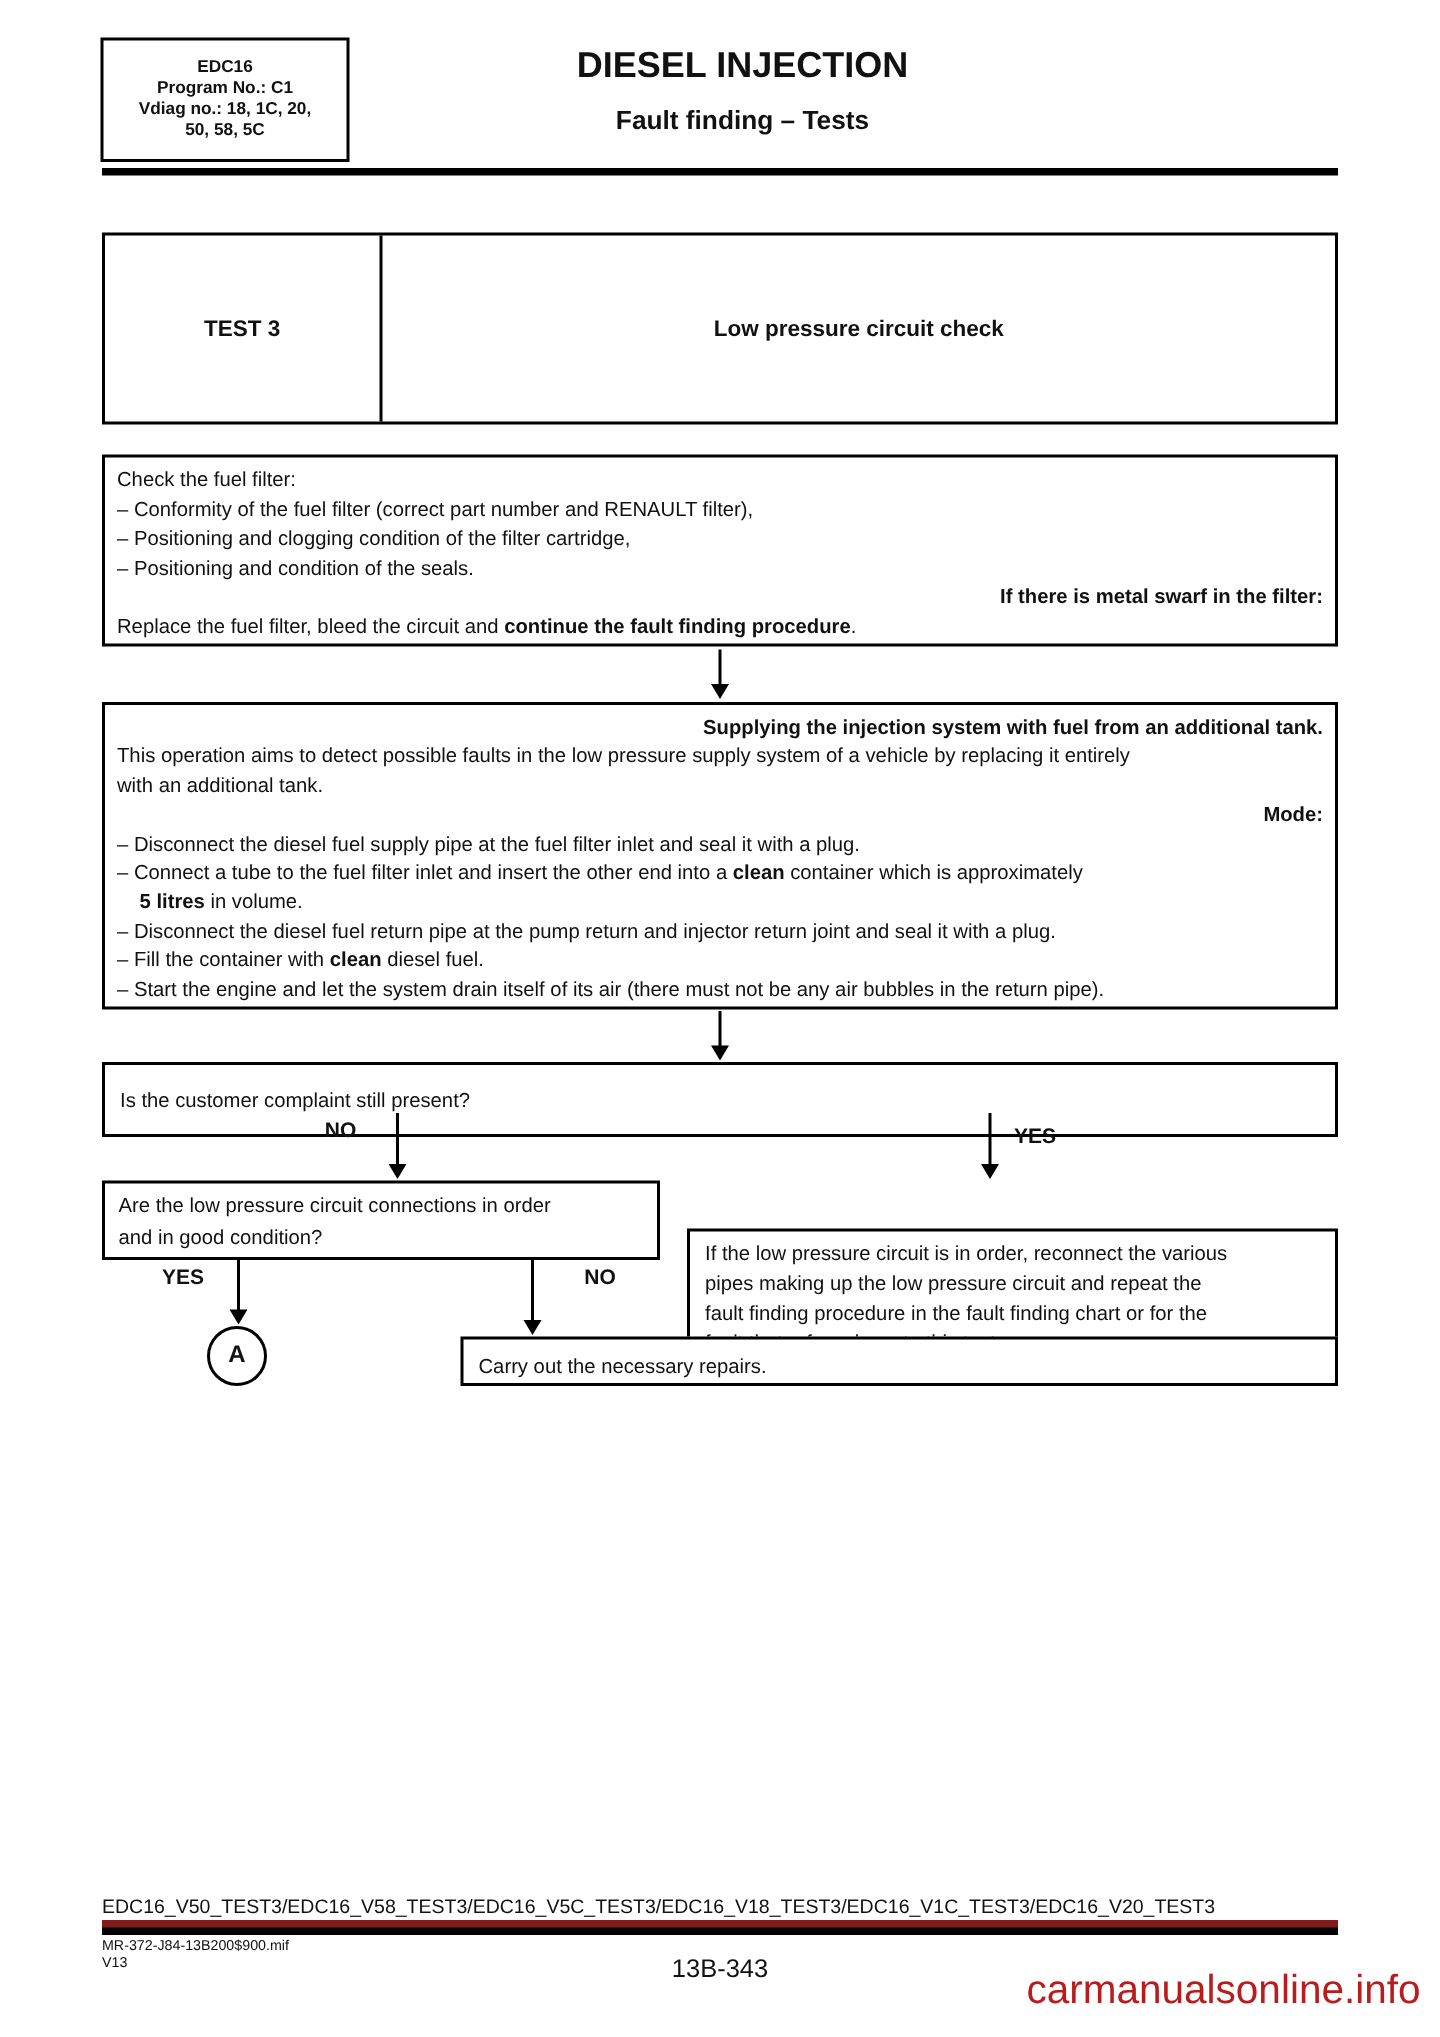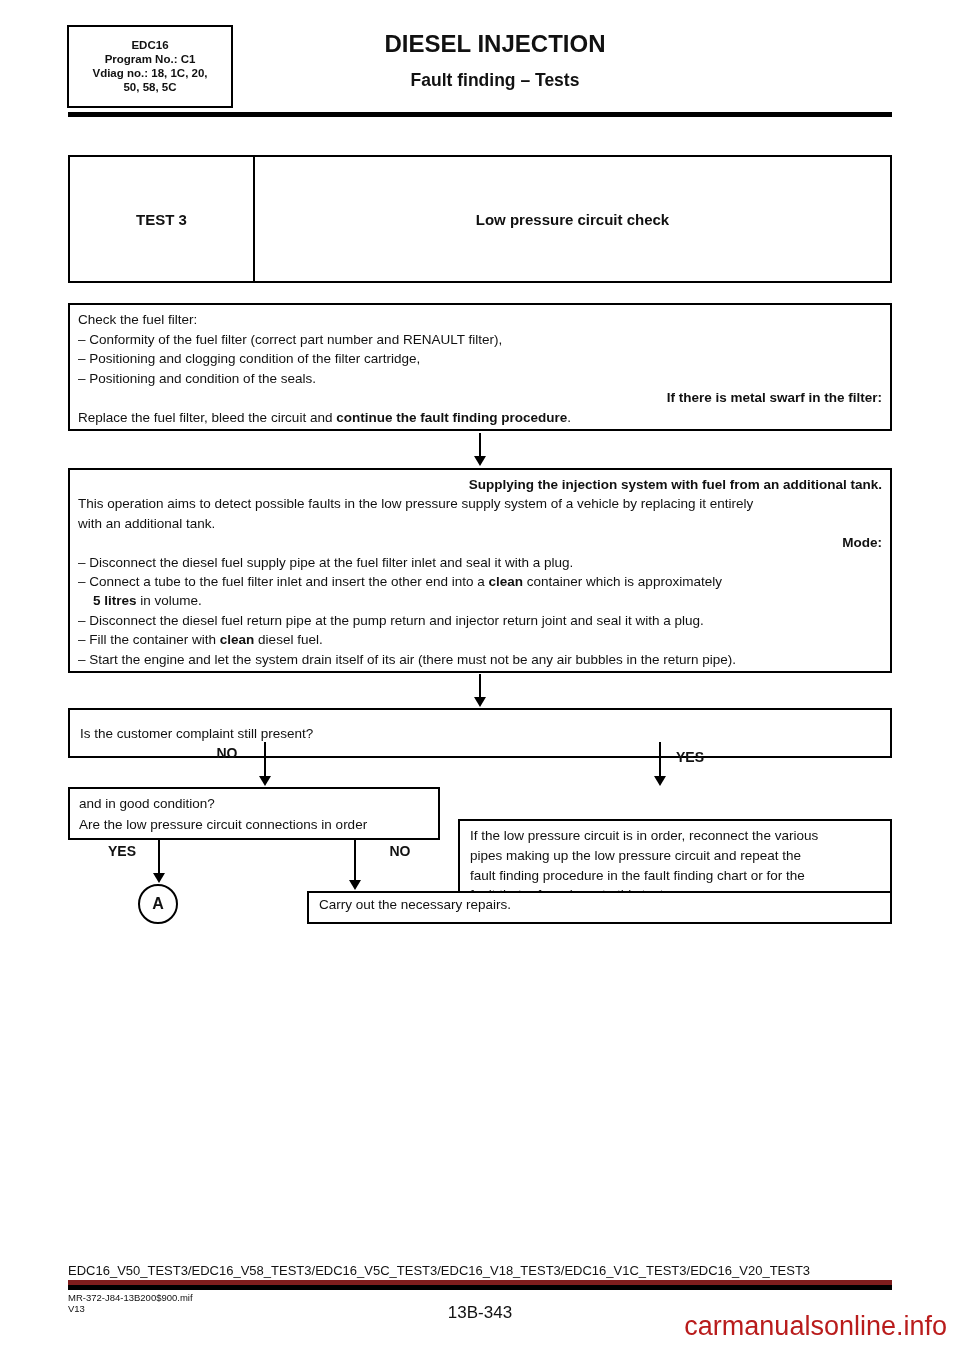--- a/index.html
+++ b/index.html
@@ -30,21 +30,21 @@
                 font-size:15px; font-weight:bold; }
   .test-right { flex:1; display:flex; align-items:center; justify-content:center;
                 font-size:15px; font-weight:bold; }
   .tbox { padding:5px 8px 4px 8px; line-height:19.5px; }
   .check-box  { left:68px; top:303px; width:824px; height:128px; }
   .supply-box { left:68px; top:468px; width:824px; height:205px; line-height:19.4px; }
   .indent2 { margin-left:15px; }
   .question-box { left:68px; top:708px; width:824px; height:50px; display:flex; align-items:center; padding:0 10px; }
   .left-box  { left:68px; top:787px; width:372px; height:53px; padding:4px 9px; line-height:21px; }
   .right-box { left:458px; top:787px; width:434px; height:94px; padding:5px 10px; line-height:19.8px;margin-top:32px; }
-  .repairs-box { left:307px; top:891px; width:585px; height:33px; display:flex; align-items:flex-start; padding:4px 10px; }
+  .repairs-box { left:307px; top:891px; width:585px; height:33px; display:flex; align-items:flex-end; padding:4px 10px; }
   .circle-a { left:138px; top:884px; width:40px; height:40px; border:2px solid #000; border-radius:50%;
               display:flex; align-items:center; justify-content:center; font-size:16px; font-weight:bold; }
 
   
   .varrow { position:absolute; width:2px; background:#000; }
   .varrow::after { content:""; position:absolute; bottom:-9px; left:-5px;
                    border-left:6px solid transparent; border-right:6px solid transparent;
                    border-top:10px solid #000; }
   .arrow1 { left:479px; top:433px; height:24px; }
   .arrow2 { left:479px; top:674px; height:24px; }
@@ -116,22 +116,22 @@
   <div class="abs fbox question-box">
     <span class="line">Is the customer complaint still present?</span>
   </div>
 
   <div class="abs blabel lbl-no1">NO</div>
   <div class="abs blabel lbl-yes1">YES</div>
   <div class="varrow arrow-no1"></div>
   <div class="varrow arrow-yes1"></div>
 
   <div class="abs fbox left-box">
+    <div class="line">Are the low pressure circuit connections in order</div>
     <div class="line">and in good condition?</div>
-    <div class="line">Are the low pressure circuit connections in order</div>
   </div>
 
   <div class="abs fbox right-box">
     <div class="line">If the low pressure circuit is in order, reconnect the various</div>
     <div class="line">pipes making up the low pressure circuit and repeat the</div>
     <div class="line">fault finding procedure in the fault finding chart or for the</div>
     <div class="line">fault that referred you to this test.</div>
   </div>
 
   <div class="abs blabel lbl-yes2">YES</div>

